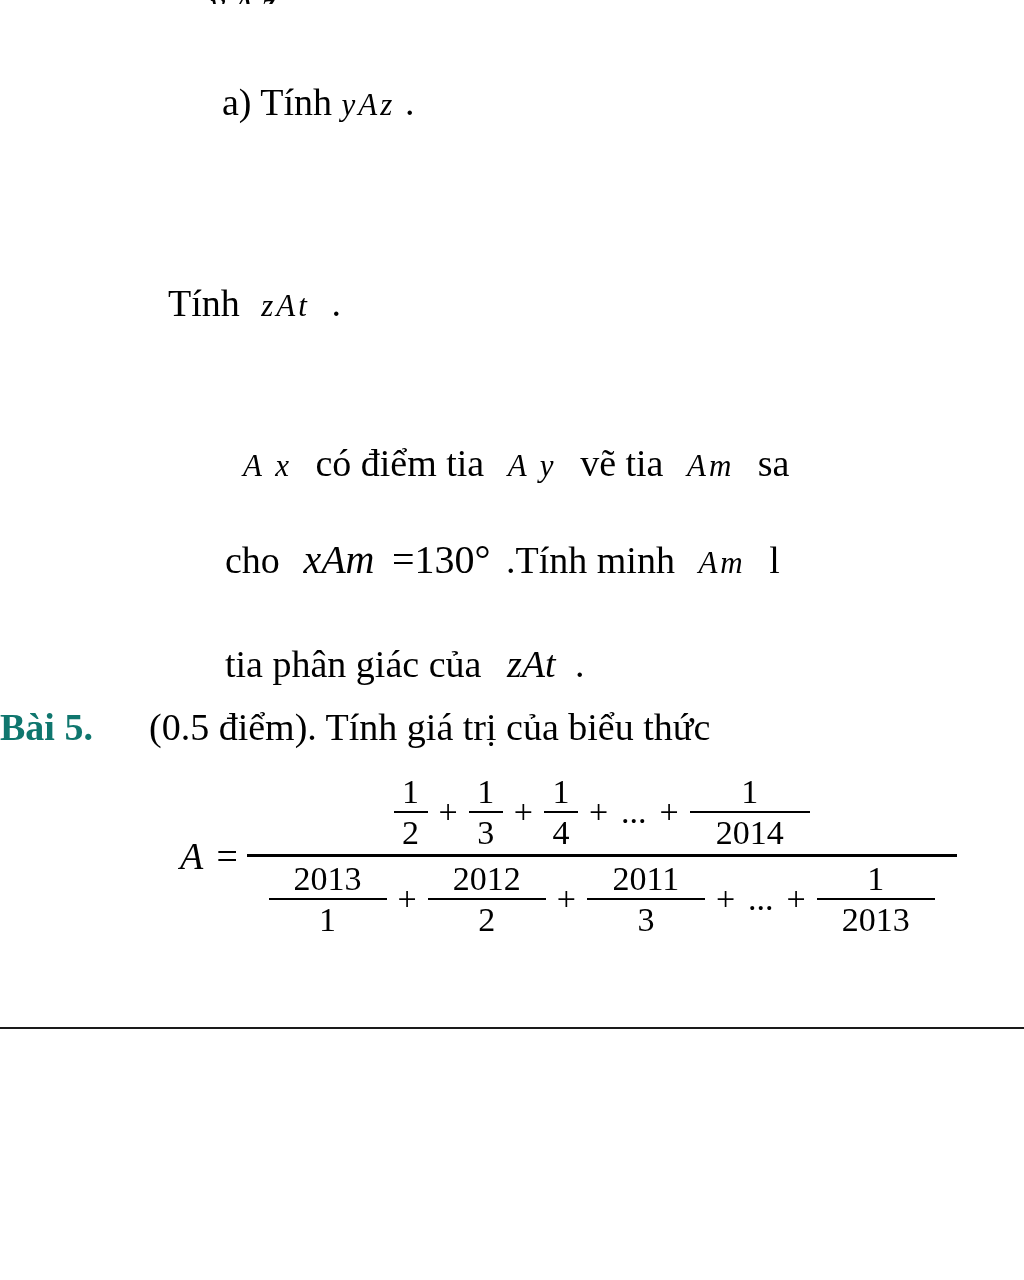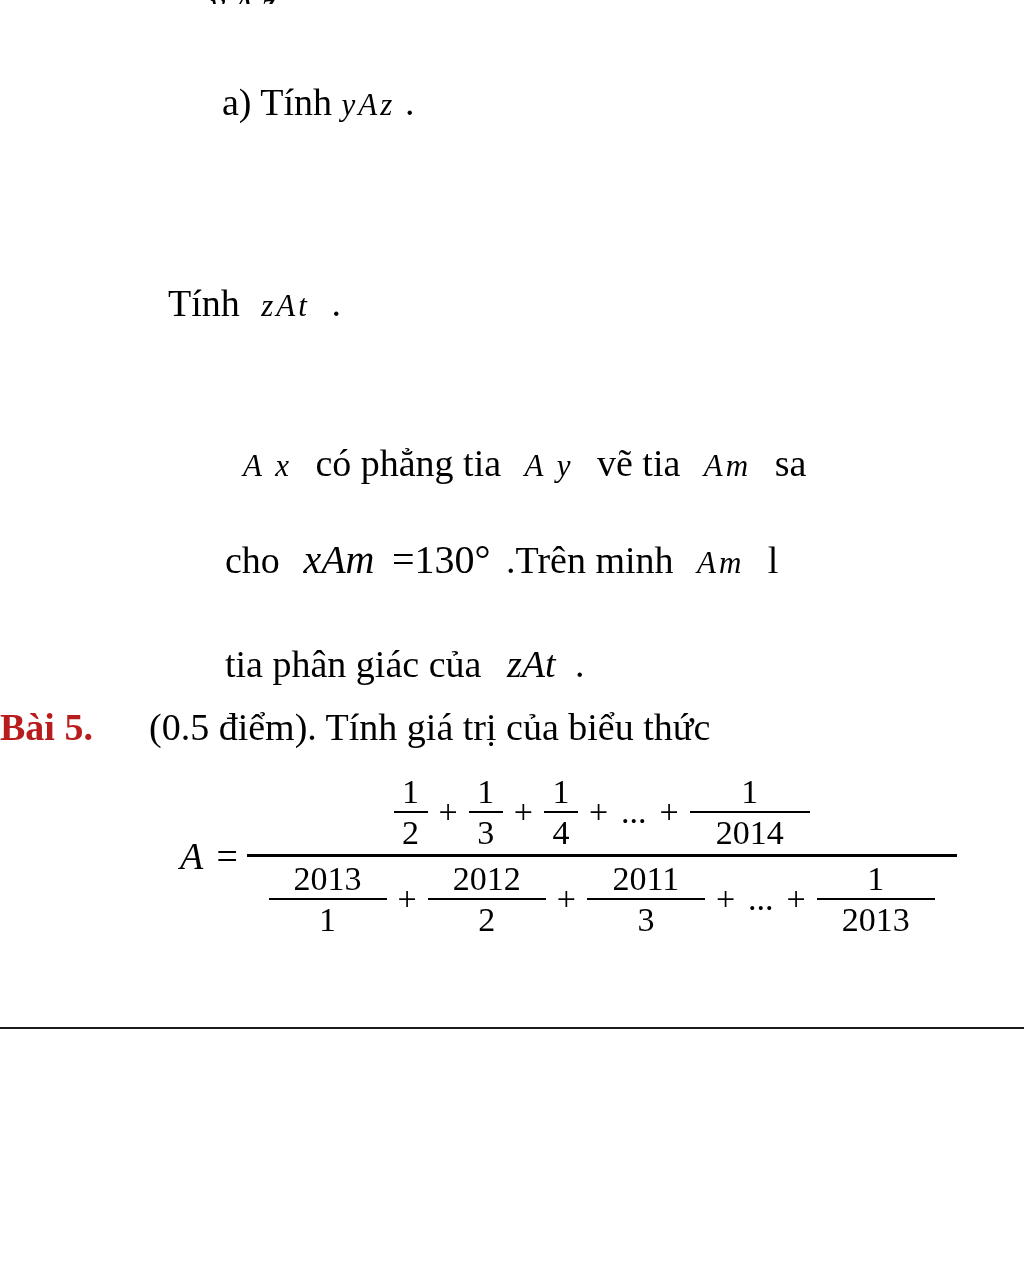--- a/index.html
+++ b/index.html
@@ -53,21 +53,21 @@
   #line-c2 { left: 243px; top: 443px; }
   #line-c3 { left: 225px; top: 538px; }
   #line-c4 { left: 225px; top: 644px; }
 
   .bai5-label {
     position: absolute;
     left: 0px;
     top: 705px;
     font-size: 38px;
     font-weight: bold;
-    color: #b91c1c;
+    color: #0f766e;
     white-space: nowrap;
   }
   .bai5-text {
     position: absolute;
     left: 149px;
     top: 705px;
     font-size: 38px;
     white-space: nowrap;
   }
 
@@ -150,31 +150,31 @@
   </div>
 
   <div class="line" id="line-b2">
     <span>Tính</span>
     <span class="mi-sp" style="padding:0 12px;">zAt</span>
     <span>.</span>
   </div>
 
   <div class="line" id="line-c2">
     <span class="mi-sp">A x</span>
-    <span style="padding:0 14px;">có phẳng tia</span>
+    <span style="padding:0 14px;">có điểm tia</span>
     <span class="mi-sp">A y</span>
     <span style="padding:0 14px;">vẽ tia</span>
     <span class="mi-sp">Am</span>
     <span style="padding-left:14px;">sa</span>
   </div>
   <div class="line" id="line-c3">
     <span>cho</span>
     <span class="it" style="padding:0 8px 0 14px; font-size:40px;">xAm</span>
     <span style="font-size:40px;">=130°</span>
-    <span style="padding-left:6px;">.Trên minh</span>
+    <span style="padding-left:6px;">.Tính minh</span>
     <span class="mi-sp" style="padding:0 14px;">Am</span>
     <span>l</span>
   </div>
   <div class="line" id="line-c4">
     <span>tia phân giác của</span>
     <span class="it" style="padding:0 10px 0 16px; font-size:38px;">zAt</span>
     <span>.</span>
   </div>
 
   <div class="bai5-label">Bài 5.</div>

